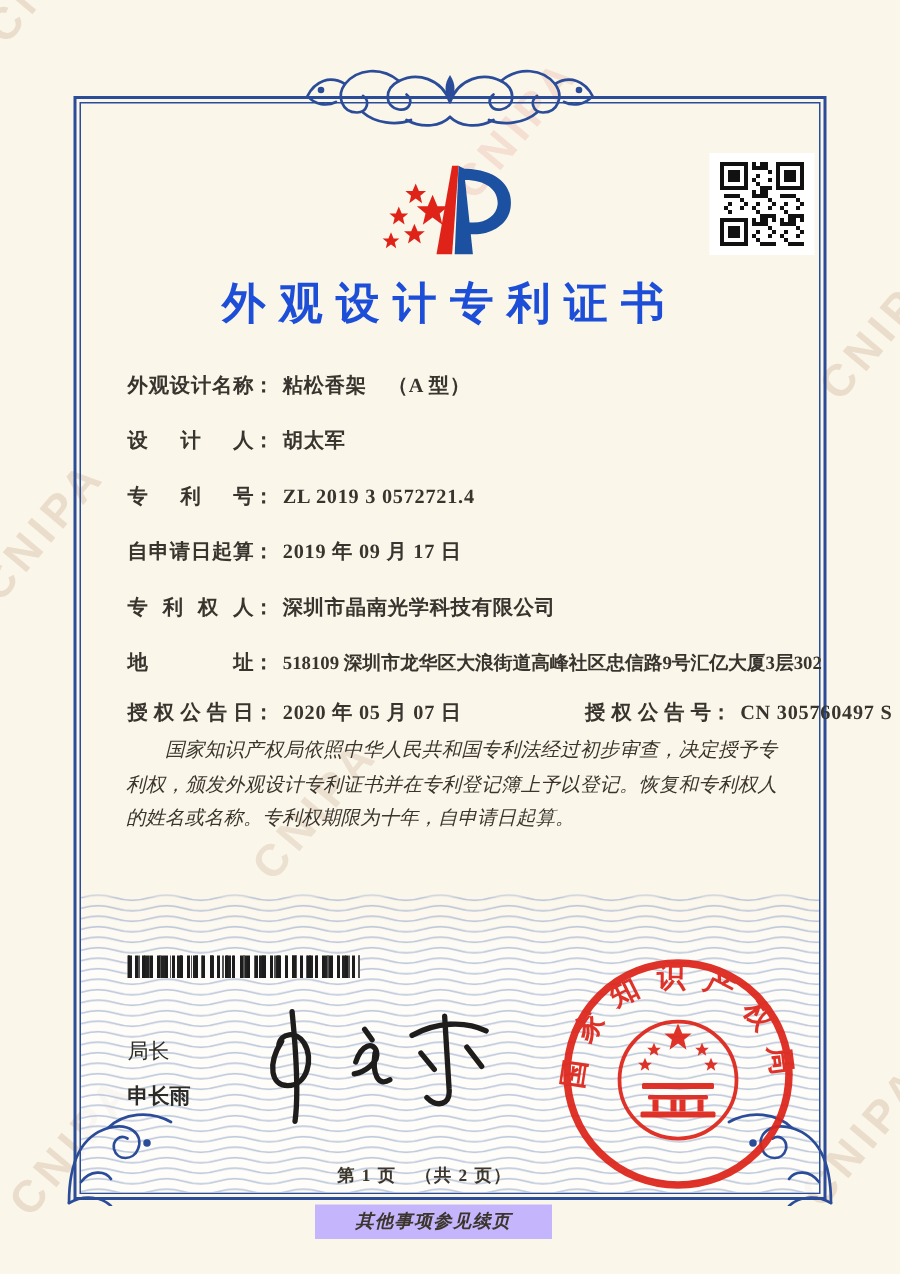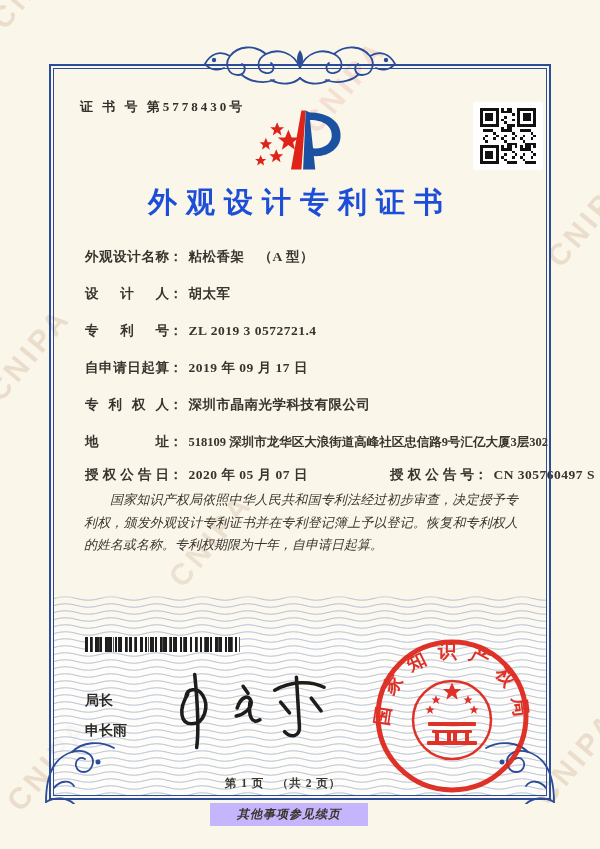--- a/index.html
+++ b/index.html
@@ -39,21 +39,21 @@
              font-weight:500;}
   .body-text p{margin:0;text-indent:2em;text-align:justify;}
   
   .barcode{position:absolute;left:85px;top:637px;width:155px;height:15px;background-color:#fdfcfa;
     background-image:
       repeating-linear-gradient(90deg,#1c1c1c 0 2px,rgba(0,0,0,0) 2px 5px),
       repeating-linear-gradient(90deg,#555 0 1px,rgba(0,0,0,0) 1px 7px),
       repeating-linear-gradient(90deg,#222 0 3px,rgba(0,0,0,0) 3px 11px);}
   
   .sign-title{position:absolute;left:85px;top:692px;font-family:"Liberation Sans",sans-serif;
-              font-weight:bold;font-size:14px;color:#2e2c28;}
+              font-weight:normal;font-size:14px;color:#2e2c28;}
   .sign-name{position:absolute;left:85px;top:722px;font-family:"Liberation Sans",sans-serif;
              font-weight:bold;font-size:14px;color:#2e2c28;}
   .signature{position:absolute;left:172px;top:664px;width:158px;height:88px;}
   
   .seal{position:absolute;left:372px;top:636px;width:160px;height:160px;}
   .seal-date{position:absolute;left:368px;top:740px;width:170px;text-align:center;
              font-size:13.5px;font-weight:bold;color:#141414;letter-spacing:1px;}
   
   .page-info{position:absolute;left:0;top:776px;width:566px;text-align:center;
              font-size:11.5px;font-weight:600;color:#3b362e;letter-spacing:1px;}
@@ -121,21 +121,20 @@
   <svg class="flourish br" viewBox="0 0 82 64">
     <g fill="none" stroke="#2b4c99" stroke-width="1.8" stroke-linecap="round">
       <path d="M6,62 C6,38 12,18 32,12 C46,8 56,16 52,26 C49,34 38,34 36,26 C35,20 40,16 45,19"></path>
       <path d="M32,12 C42,2 60,0 74,8"></path>
       <path d="M6,62 C16,56 28,58 34,64"></path>
       <path d="M14,48 C20,40 30,40 34,46"></path>
       <circle cx="58" cy="22" r="2.5" fill="#2b4c99" stroke="none"></circle>
     </g>
   </svg>
 
-  <div class="cert-no">证 书 号 第5778430号</div>
 
   <svg class="logo" viewBox="0 0 120 90">
     <defs>
       <path id="star" d="M0,-8 L2.35,-2.47 L7.6,-2.47 L3.4,1 L4.7,6.47 L0,3 L-4.7,6.47 L-3.4,1 L-7.6,-2.47 L-2.35,-2.47 Z" fill="#df2318"></path>
     </defs>
     <path d="M63,13 C94,13 104,28 102,43 C100,59 81,66 68,63 L67,54 C81,57 91,50 92,41 C93,29 82,21 64,22 Z" fill="#1c50a0"></path>
     <polygon points="57,11 62,11 57,79 45,79" fill="#df2318"></polygon>
     <polygon points="62,11 66,13 73,79 59,79" fill="#1c50a0"></polygon>
     <use href="#star" transform="translate(42,46) scale(1.6)"></use>
     <use href="#star" transform="translate(29,33) scale(1.05)"></use>

